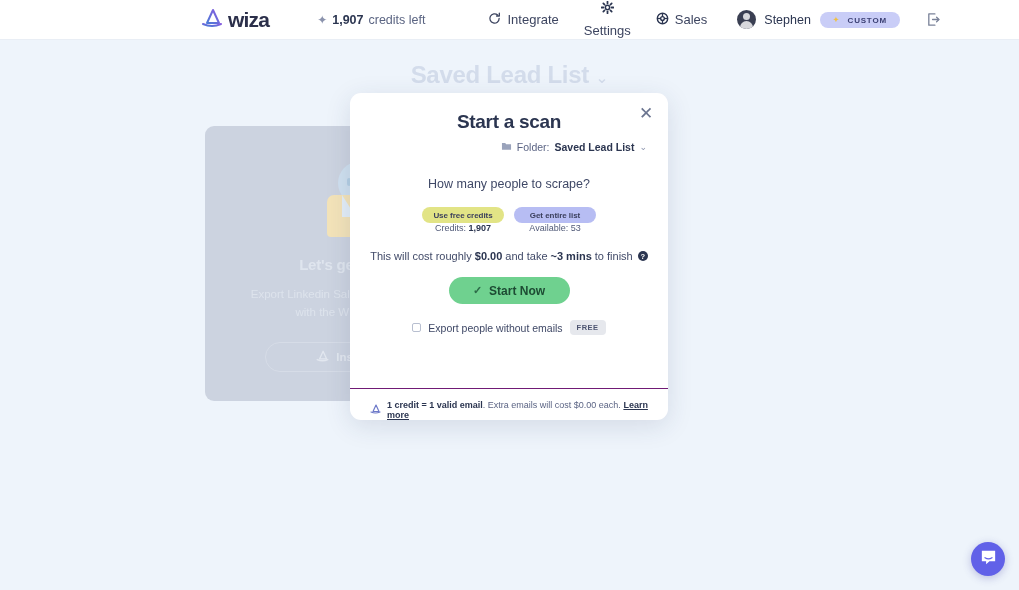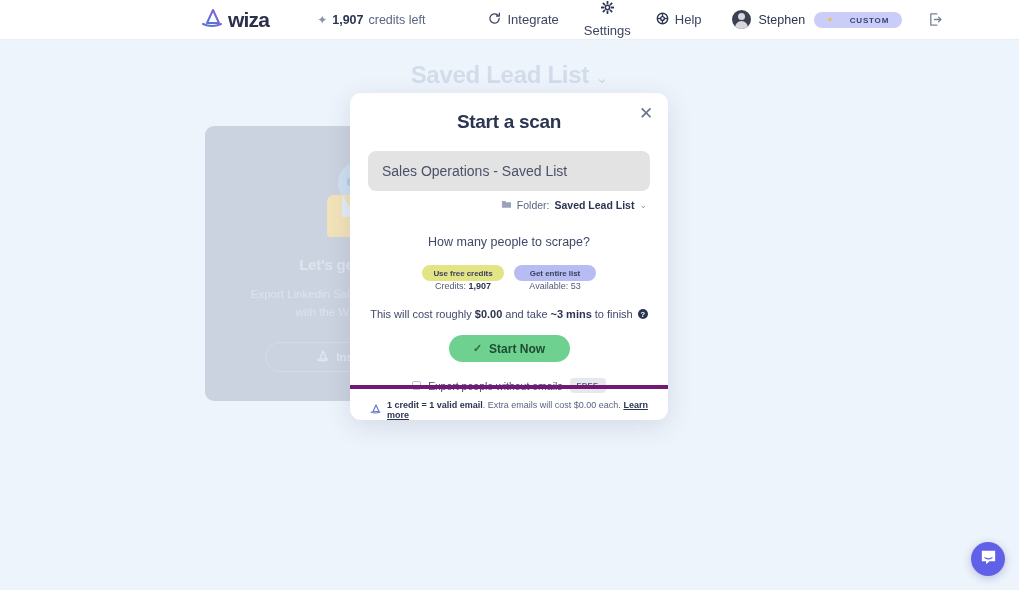--- a/index.html
+++ b/index.html
@@ -52,21 +52,21 @@
   }
   .avatar::after {
     content: ""; position: absolute; width: 13px; height: 9px;
     border-radius: 7px 7px 0 0; background: #d8d8dc; left: 3px; top: 11px;
   }
   .user-name { font-size: 12.5px; color: #2b3550; margin-left: 8px; }
   .plan-badge {
     margin-left: 9px; background: #c9cdf7; color: #3b3f73;
     font-size: 8px; font-weight: 700; letter-spacing: 0.8px;
     padding: 4px 13px 3px 13px; border-radius: 9px;
-    display: flex; align-items: center; gap: 16px;
+    display: flex; align-items: center; gap: 8px;
   }
   .plan-badge .dot { color: #f0c040; font-size: 7px; }
   .logout { margin-left: 26px; cursor: pointer; display: flex; }
 
   
   .page-title {
     position: absolute; top: 61px; left: 0; width: 1019px;
     text-align: center; font-size: 24px; font-weight: 700;
     color: #d3dceb; letter-spacing: -0.3px;
   }
@@ -210,21 +210,21 @@
     border-radius: 2px; background: #fff; cursor: pointer;
   }
   .free-badge {
     background: #e6e8ed; color: #4c5470;
     font-size: 7.5px; font-weight: 700; letter-spacing: 0.5px;
     padding: 3px 7px; border-radius: 4px;
   }
 
   .modal-foot {
     position: absolute; left: 0; bottom: 0; width: 318px;
-    border-top: 4px solid #701a75;
+    border-top: 1px solid #701a75;
     padding: 11px 0 0 20px;
     display: flex; align-items: center; gap: 6px;
     font-size: 9px; color: #5b6484;
   }
   .modal-foot b { color: #2b3550; }
   .modal-foot a { color: #2b3550; font-weight: 700; text-decoration: underline; }
 
   
   .chat {
     position: absolute; right: 14px; bottom: 14px;
@@ -297,21 +297,21 @@
           <circle cx="7" cy="7" r="5.6" fill="none" stroke="#2b3550" stroke-width="1.5"></circle>
           <circle cx="7" cy="7" r="2" fill="none" stroke="#2b3550" stroke-width="1.5"></circle>
           <g stroke="#2b3550" stroke-width="1.4">
             <line x1="7" y1="1.4" x2="7" y2="5"></line>
               <line x1="7" y1="9" x2="7" y2="12.6"></line>
             <line x1="1.4" y1="7" x2="5" y2="7"></line>
               <line x1="9" y1="7" x2="12.6" y2="7"></line>
           </g>
         </svg>
       </span>
-      <span>Help</span>
+      <span>Sales</span>
     </div>
 
     <div class="avatar"></div>
     <span class="user-name">Stephen</span>
     <span class="plan-badge">
       <span class="dot">✦</span>
       <span>CUSTOM</span>
     </span>
     <span class="logout">
       <svg width="15" height="15" viewBox="0 0 16 16">
@@ -347,23 +347,20 @@
         </svg>
       </span>
       <span>Install Wiza</span>
     </div>
   </div>
 
   <div class="modal">
     <div class="modal-close">✕</div>
     <div class="modal-title">Start a scan</div>
 
-    <div class="list-name">
-      <span>Sales Operations - Saved List</span>
-    </div>
 
     <div class="folder-row">
       <span>
         <svg width="11" height="10" viewBox="0 0 12 11">
           <path d="M1 2.3h3.6l1 1.3H11v6H1z" fill="#9aa3bb"></path>
         </svg>
       </span>
       <span>Folder:</span>
       <span class="fname">Saved Lead List</span>
       <span class="chev">⌄</span>

